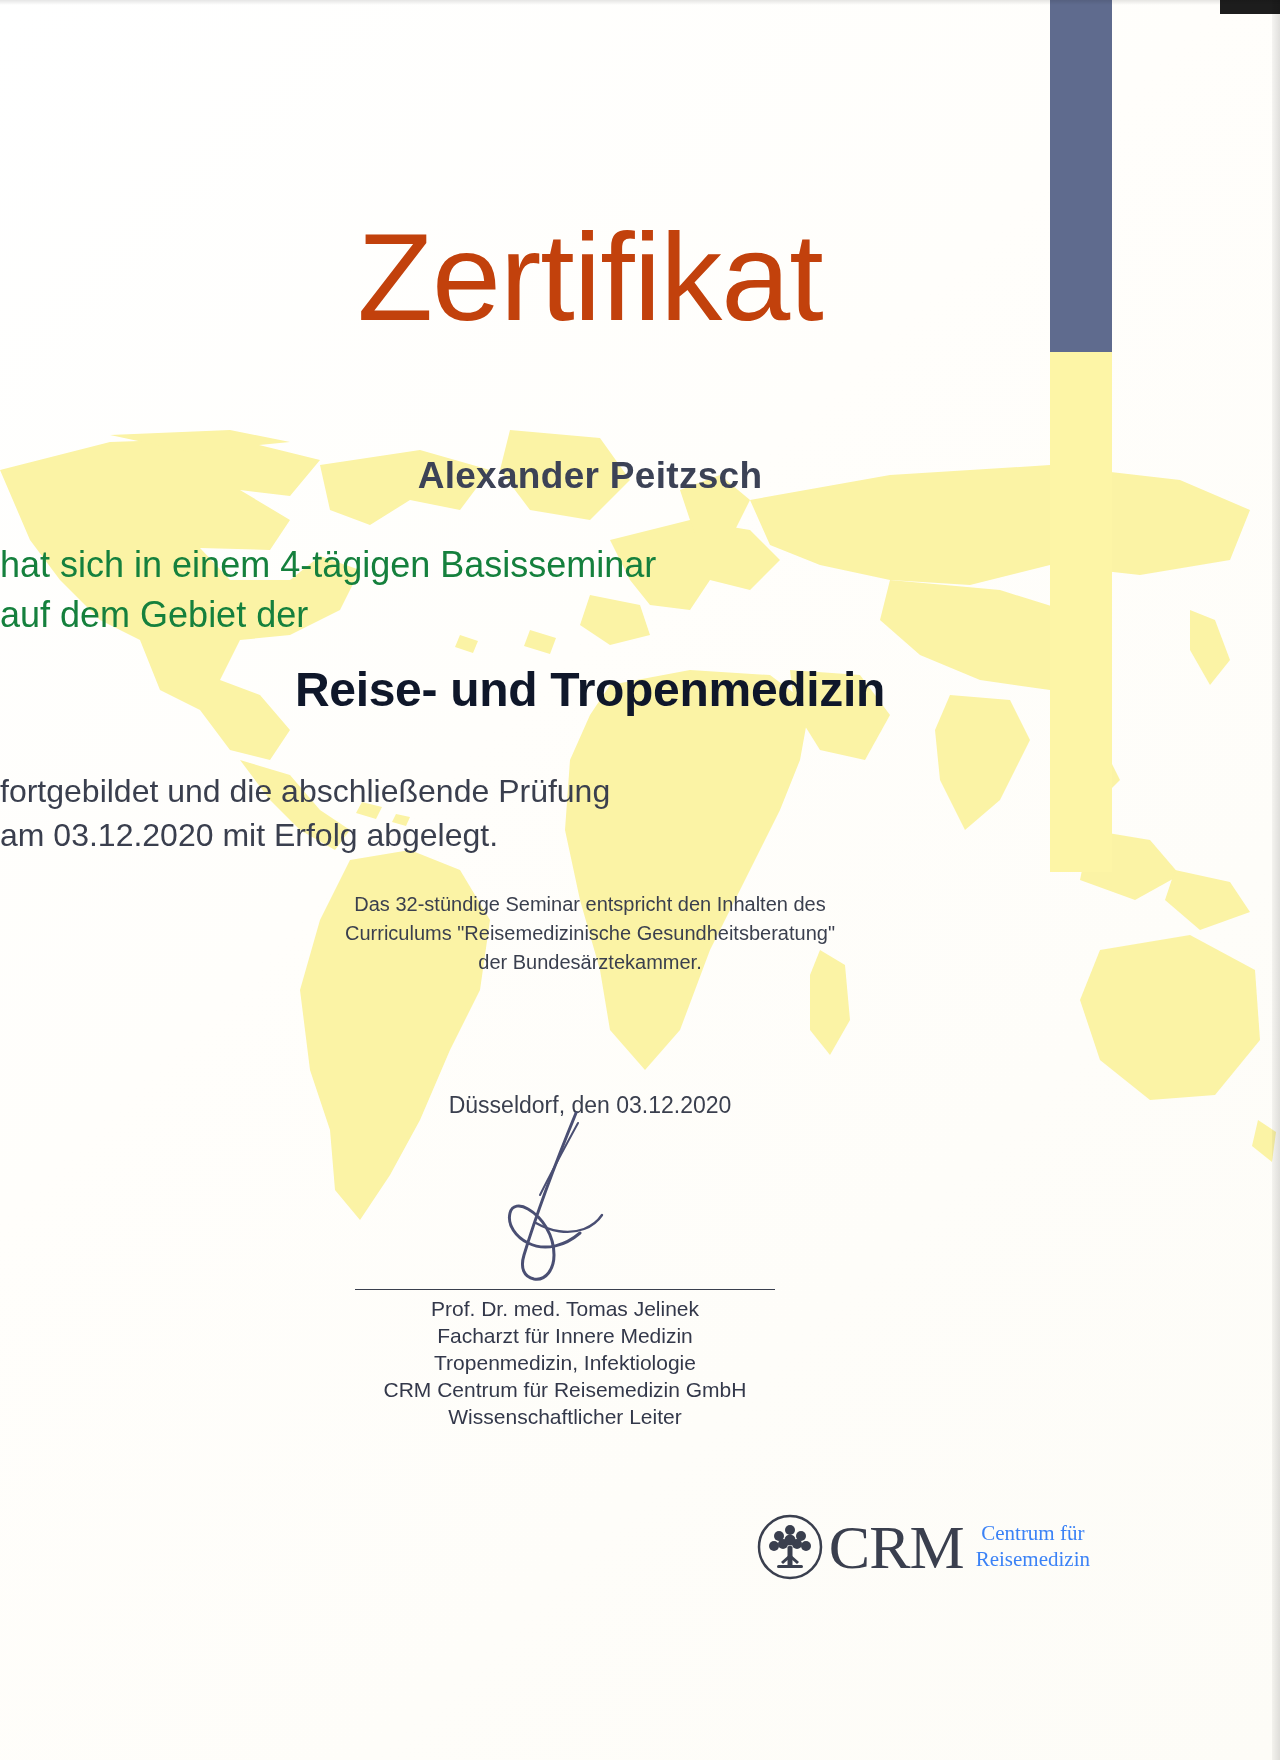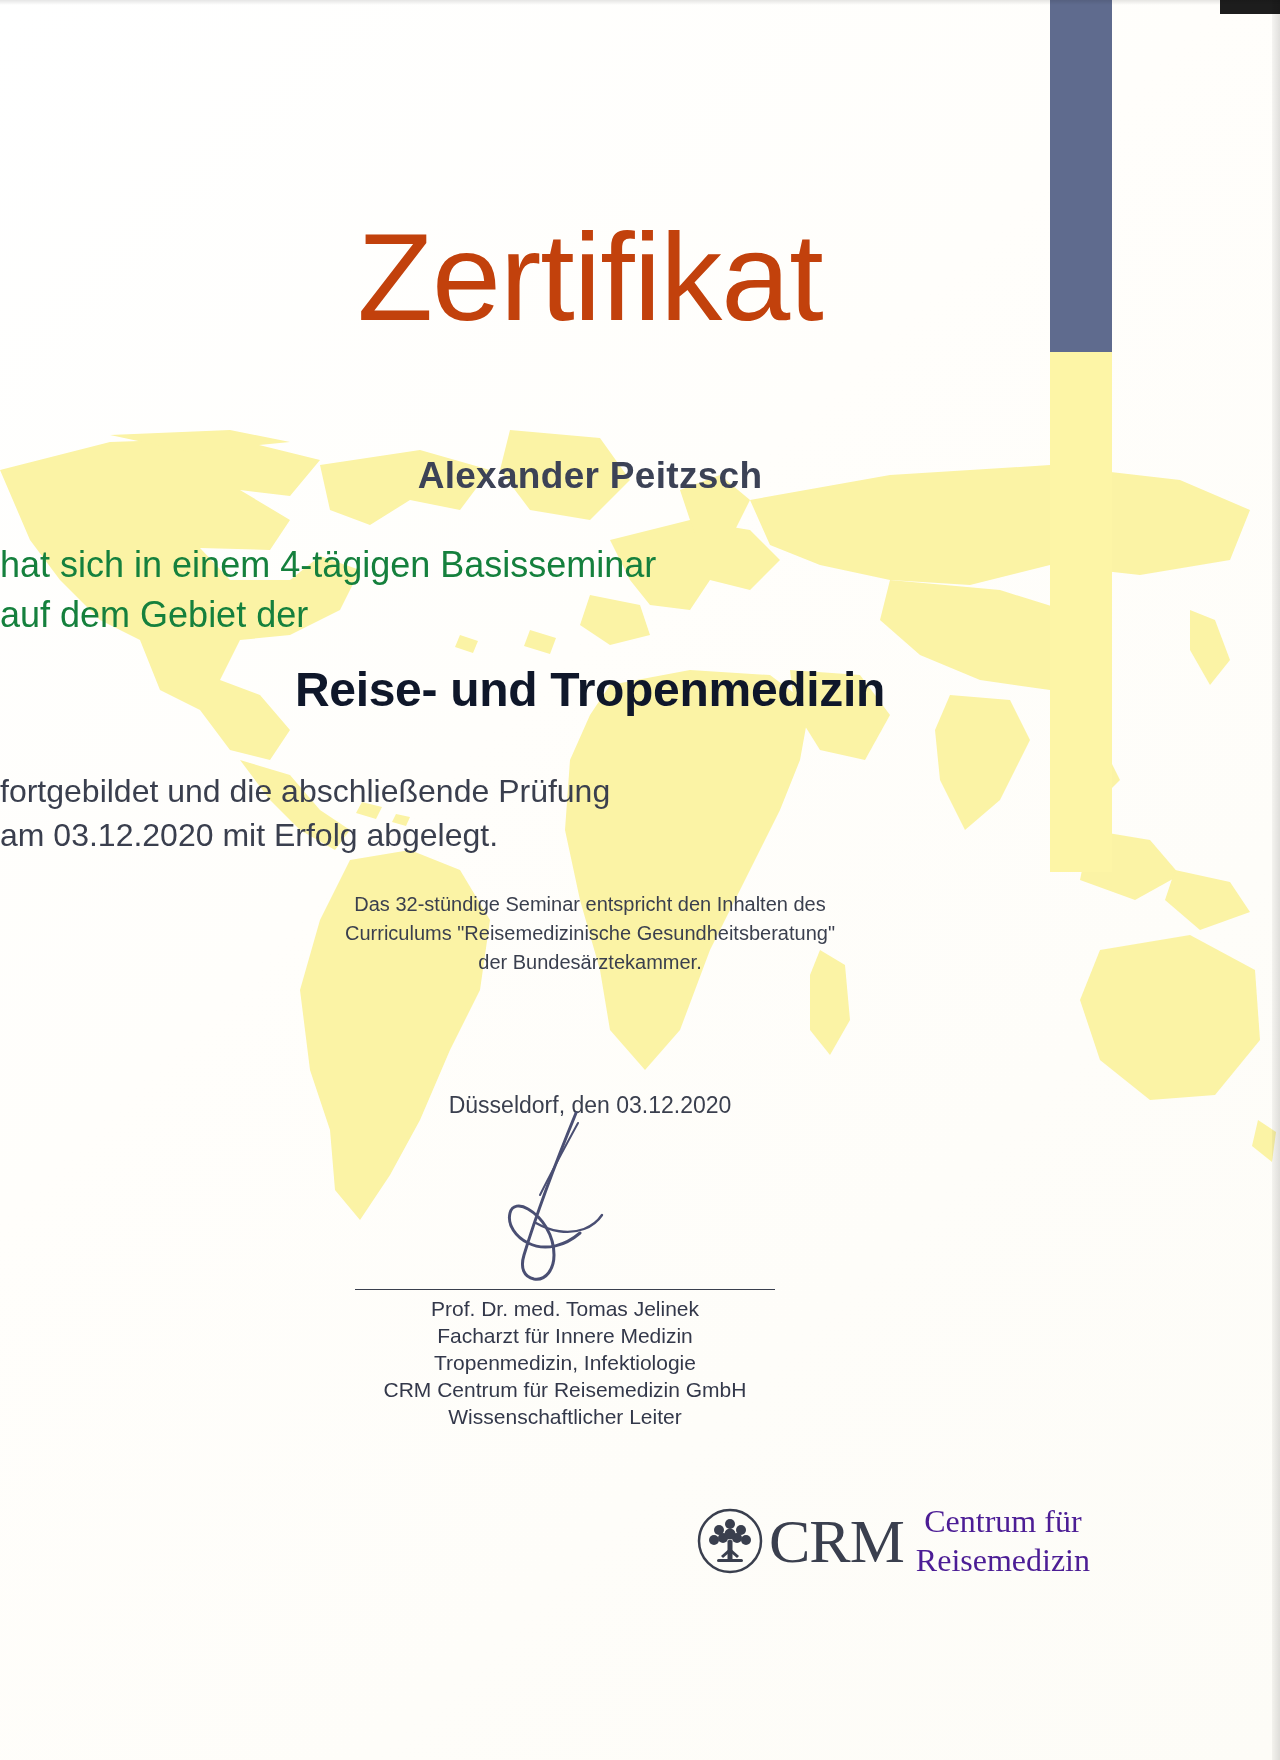--- a/index.html
+++ b/index.html
@@ -219,23 +219,23 @@
   .logo-mark svg { display: block; width: 100%; height: 100%; }
   .logo-crm {
     font-family: "Liberation Serif", serif;
     font-size: 62px;
     line-height: 0.95;
     color: #3a3f4e;
     letter-spacing: -1px;
   }
   .logo-sub {
     font-family: "Liberation Serif", serif;
-    font-size: 32px;
+    font-size: 21px;
     line-height: 1.22;
-    color: #4c1d95;
+    color: #3b82f6;
     padding-left: 6px;
   }
 </style>
 </head>
 <body>
 
 <div class="certificate">
   <div class="paper-tint"></div>
 
   <div class="worldmap">

